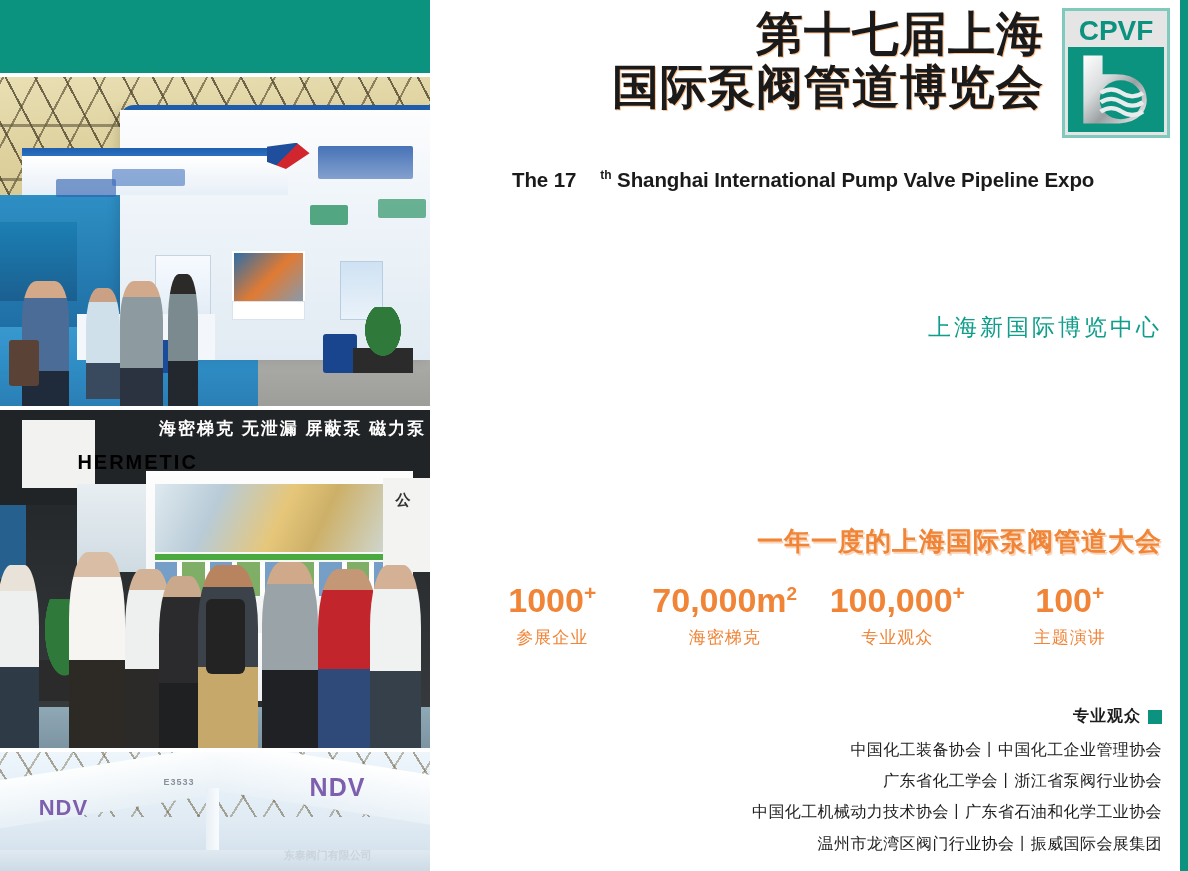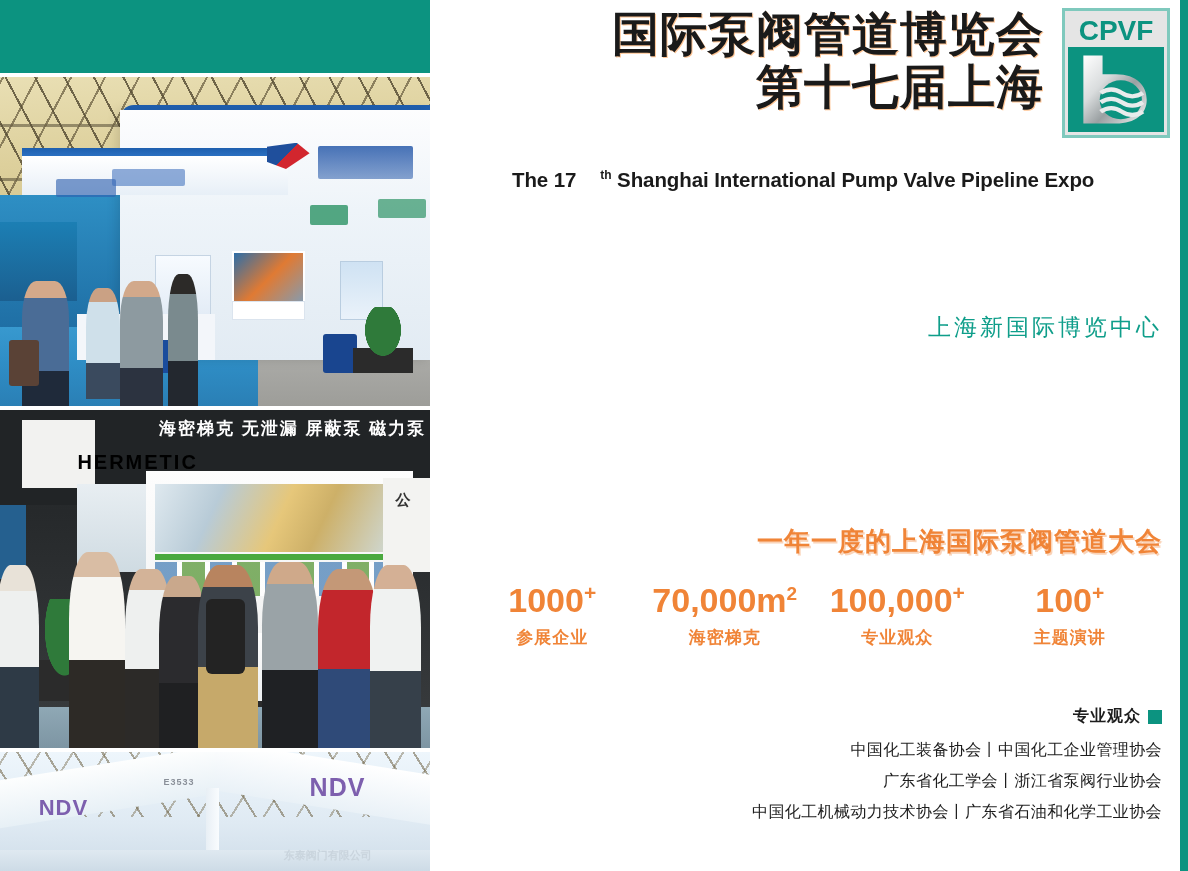--- a/index.html
+++ b/index.html
@@ -182,21 +182,21 @@
             font-size:26px; font-weight:700; letter-spacing:1px; white-space:nowrap;
             text-shadow:1.5px 1.5px 0 rgba(240,132,55,.35); }
 
   .stats { position:absolute; left:18px; top:582px; width:718px;
            display:flex; justify-content:space-between; padding:0 10px 0 18px; }
   .stat { text-align:center; flex:1; }
   .stat-num { color:#f08437; font-weight:700; font-size:34px; line-height:1.08;
               white-space:nowrap; font-family:"Liberation Sans",sans-serif; }
   .stat-num sup { font-size:19px; font-weight:700; }
   .stat-num .plus { font-size:21px; font-weight:700; vertical-align:super; }
-  .stat-label { color:#f08437; font-size:17px; margin-top:7px; letter-spacing:1px;font-weight:bold; }
+  .stat-label { color:#f08437; font-size:17px; margin-top:7px; letter-spacing:1px; }
 
   .org { position:absolute; right:18px; top:706px; text-align:right; color:#1d1d1d; }
   .org-head { font-size:16px; font-weight:700; letter-spacing:1px; margin-bottom:7px;
               display:flex; align-items:center; justify-content:flex-end; gap:7px; }
   .org-sq { width:14px; height:14px; background:#0c9380; display:inline-block; }
   .org-line { font-size:16px; line-height:1.95; letter-spacing:.4px; white-space:nowrap; }
 </style>
 </head>
 <body>
 
@@ -284,22 +284,22 @@
         <div class="p3-code">E3533</div>
         <div class="p3-cn">东泰阀门有限公司</div>
       </div>
     </div>
   </div>
 
   <div class="right">
 
     <div class="title-row">
       <div class="cn-title">
+        <div>第十七届上海</div>
         <div>国际泵阀管道博览会</div>
-        <div>第十七届上海</div>
       </div>
 
       <div class="cpvf-logo">
         <div class="cpvf-text">CPVF</div>
         <div class="cpvf-mark">
           <svg viewBox="0 0 100 100" preserveAspectRatio="none" aria-hidden="true">
             <defs>
               <linearGradient id="gsil" x1="0" y1="0" x2="1" y2="1">
                 <stop offset="0%" stop-color="#ffffff"></stop>
                 <stop offset="35%" stop-color="#d9dcdd"></stop>
@@ -354,18 +354,19 @@
     </div>
 
     <div class="org">
       <div class="org-head">
         <span>专业观众</span>
         <span class="org-sq"></span>
       </div>
       <div class="org-line">中国化工装备协会丨中国化工企业管理协会</div>
       <div class="org-line">广东省化工学会丨浙江省泵阀行业协会</div>
       <div class="org-line">中国化工机械动力技术协会丨广东省石油和化学工业协会</div>
+      <div class="org-line">温州市龙湾区阀门行业协会丨振威国际会展集团</div>
     </div>
 
   </div>
 
   <div class="right-bar"></div>
 </div>
 
 </body></html>

